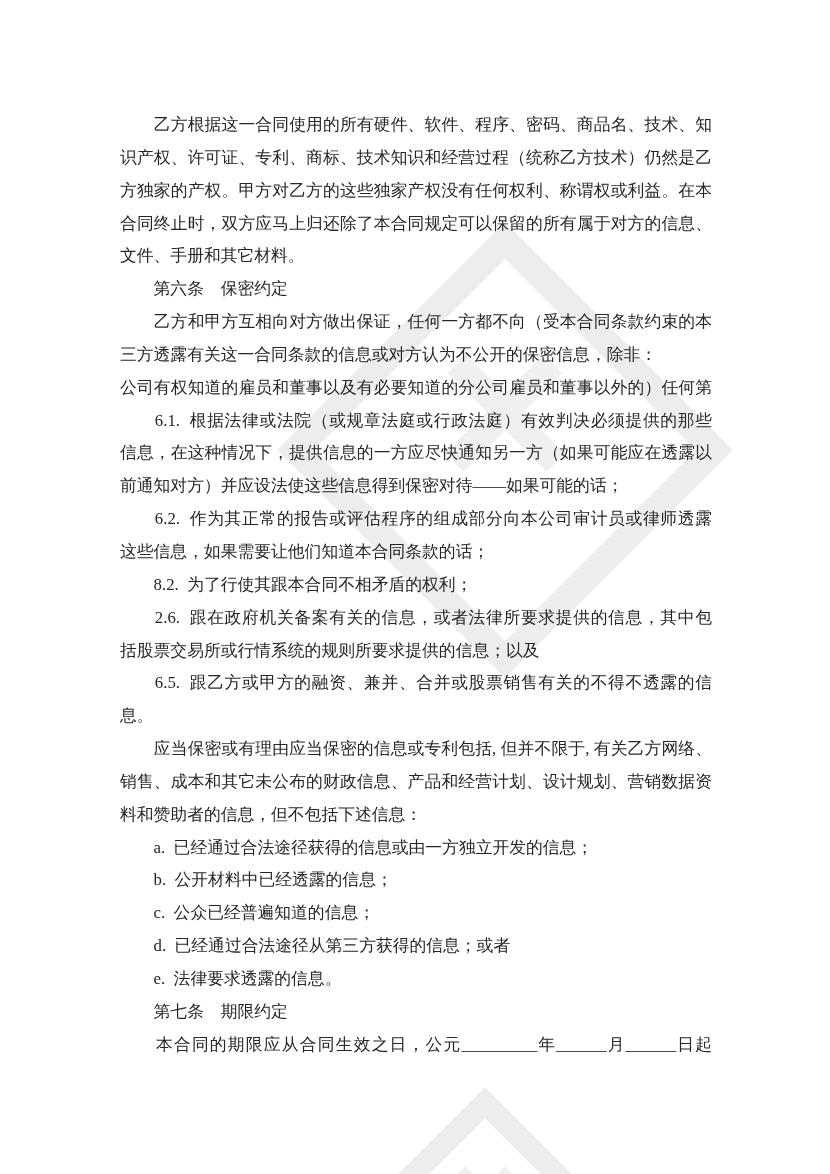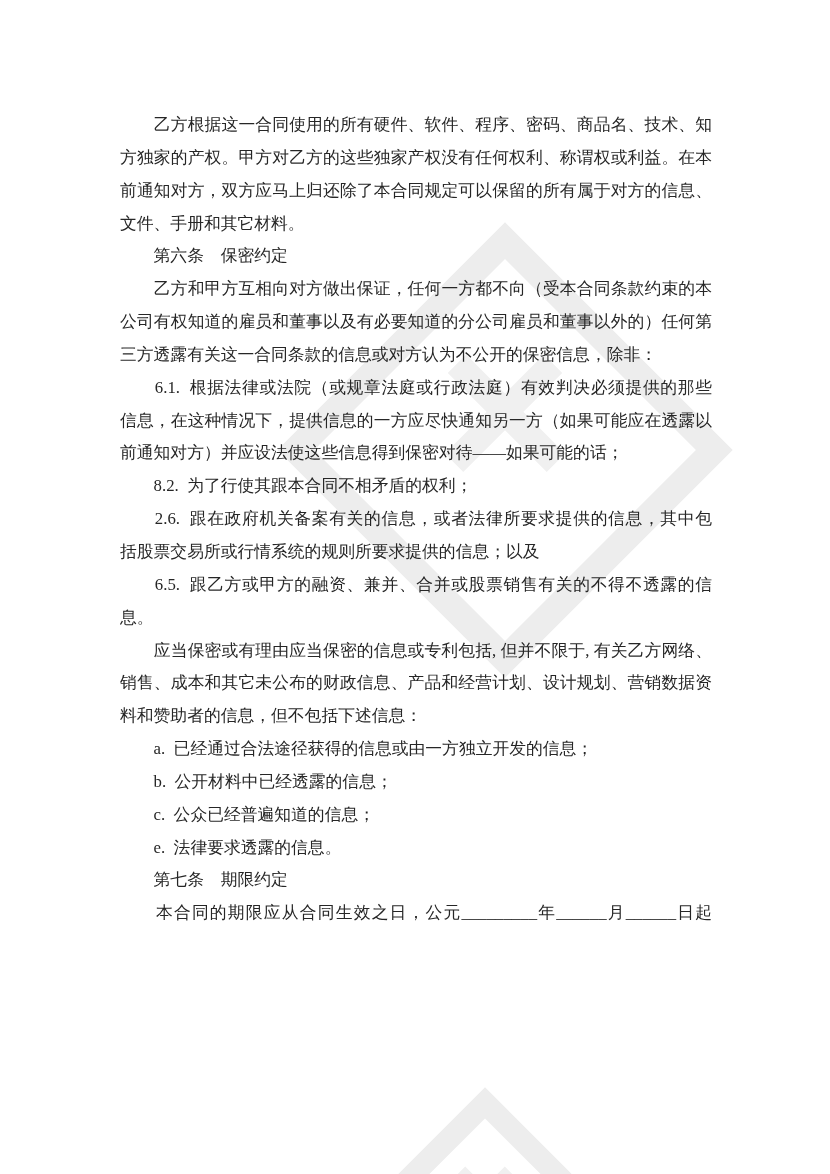--- a/index.html
+++ b/index.html
@@ -78,36 +78,41 @@
     <div class="stroke-b"></div>
   </div>
   <div class="wm wm-bottom">
     <div class="stroke-a"></div>
     <div class="stroke-b"></div>
   </div>
 
   <div class="textblock" id="textblock">
       <div>
         <div class="line full">　　乙方根据这一合同使用的所有硬件、软件、程序、密码、商品名、技术、知</div>
+        <div class="line full">识产权、许可证、专利、商标、技术知识和经营过程（统称乙方技术）仍然是乙</div>
         <div class="line full">方独家的产权。甲方对乙方的这些独家产权没有任何权利、称谓权或利益。在本</div>
-        <div class="line full">前通知对方，双方应马上归还除了本合同规定可以保留的所有属于对方的信息、</div>
+        <div class="line full">合同终止时，双方应马上归还除了本合同规定可以保留的所有属于对方的信息、</div>
         <div class="line">文件、手册和其它材料。</div>
       </div>
       <div>
         <div class="line">　　第六条　保密约定</div>
       </div>
       <div>
         <div class="line full">　　乙方和甲方互相向对方做出保证，任何一方都不向（受本合同条款约束的本</div>
+        <div class="line">三方透露有关这一合同条款的信息或对方认为不公开的保密信息，除非：</div>
         <div class="line full">公司有权知道的雇员和董事以及有必要知道的分公司雇员和董事以外的）任何第</div>
-        <div class="line">三方透露有关这一合同条款的信息或对方认为不公开的保密信息，除非：</div>
       </div>
       <div>
         <div class="line full">　　6.1.  根据法律或法院（或规章法庭或行政法庭）有效判决必须提供的那些</div>
         <div class="line full">信息，在这种情况下，提供信息的一方应尽快通知另一方（如果可能应在透露以</div>
         <div class="line">前通知对方）并应设法使这些信息得到保密对待——如果可能的话；</div>
+      </div>
+      <div>
+        <div class="line full">　　6.2.  作为其正常的报告或评估程序的组成部分向本公司审计员或律师透露</div>
+        <div class="line">这些信息，如果需要让他们知道本合同条款的话；</div>
       </div>
       <div>
         <div class="line">　　8.2.  为了行使其跟本合同不相矛盾的权利；</div>
       </div>
       <div>
         <div class="line full">　　2.6.  跟在政府机关备案有关的信息，或者法律所要求提供的信息，其中包</div>
         <div class="line">括股票交易所或行情系统的规则所要求提供的信息；以及</div>
       </div>
       <div>
         <div class="line full">　　6.5.  跟乙方或甲方的融资、兼并、合并或股票销售有关的不得不透露的信</div>
@@ -121,20 +126,23 @@
       <div>
         <div class="line">　　a.  已经通过合法途径获得的信息或由一方独立开发的信息；</div>
       </div>
       <div>
         <div class="line">　　b.  公开材料中已经透露的信息；</div>
       </div>
       <div>
         <div class="line">　　c.  公众已经普遍知道的信息；</div>
       </div>
       <div>
+        <div class="line">　　d.  已经通过合法途径从第三方获得的信息；或者</div>
+      </div>
+      <div>
         <div class="line">　　e.  法律要求透露的信息。</div>
       </div>
       <div>
         <div class="line">　　第七条　期限约定</div>
       </div>
       <div>
         <div class="line full">　　本合同的期限应从合同生效之日，公元_________年______月______日起</div>
       </div>
     </div>
 

